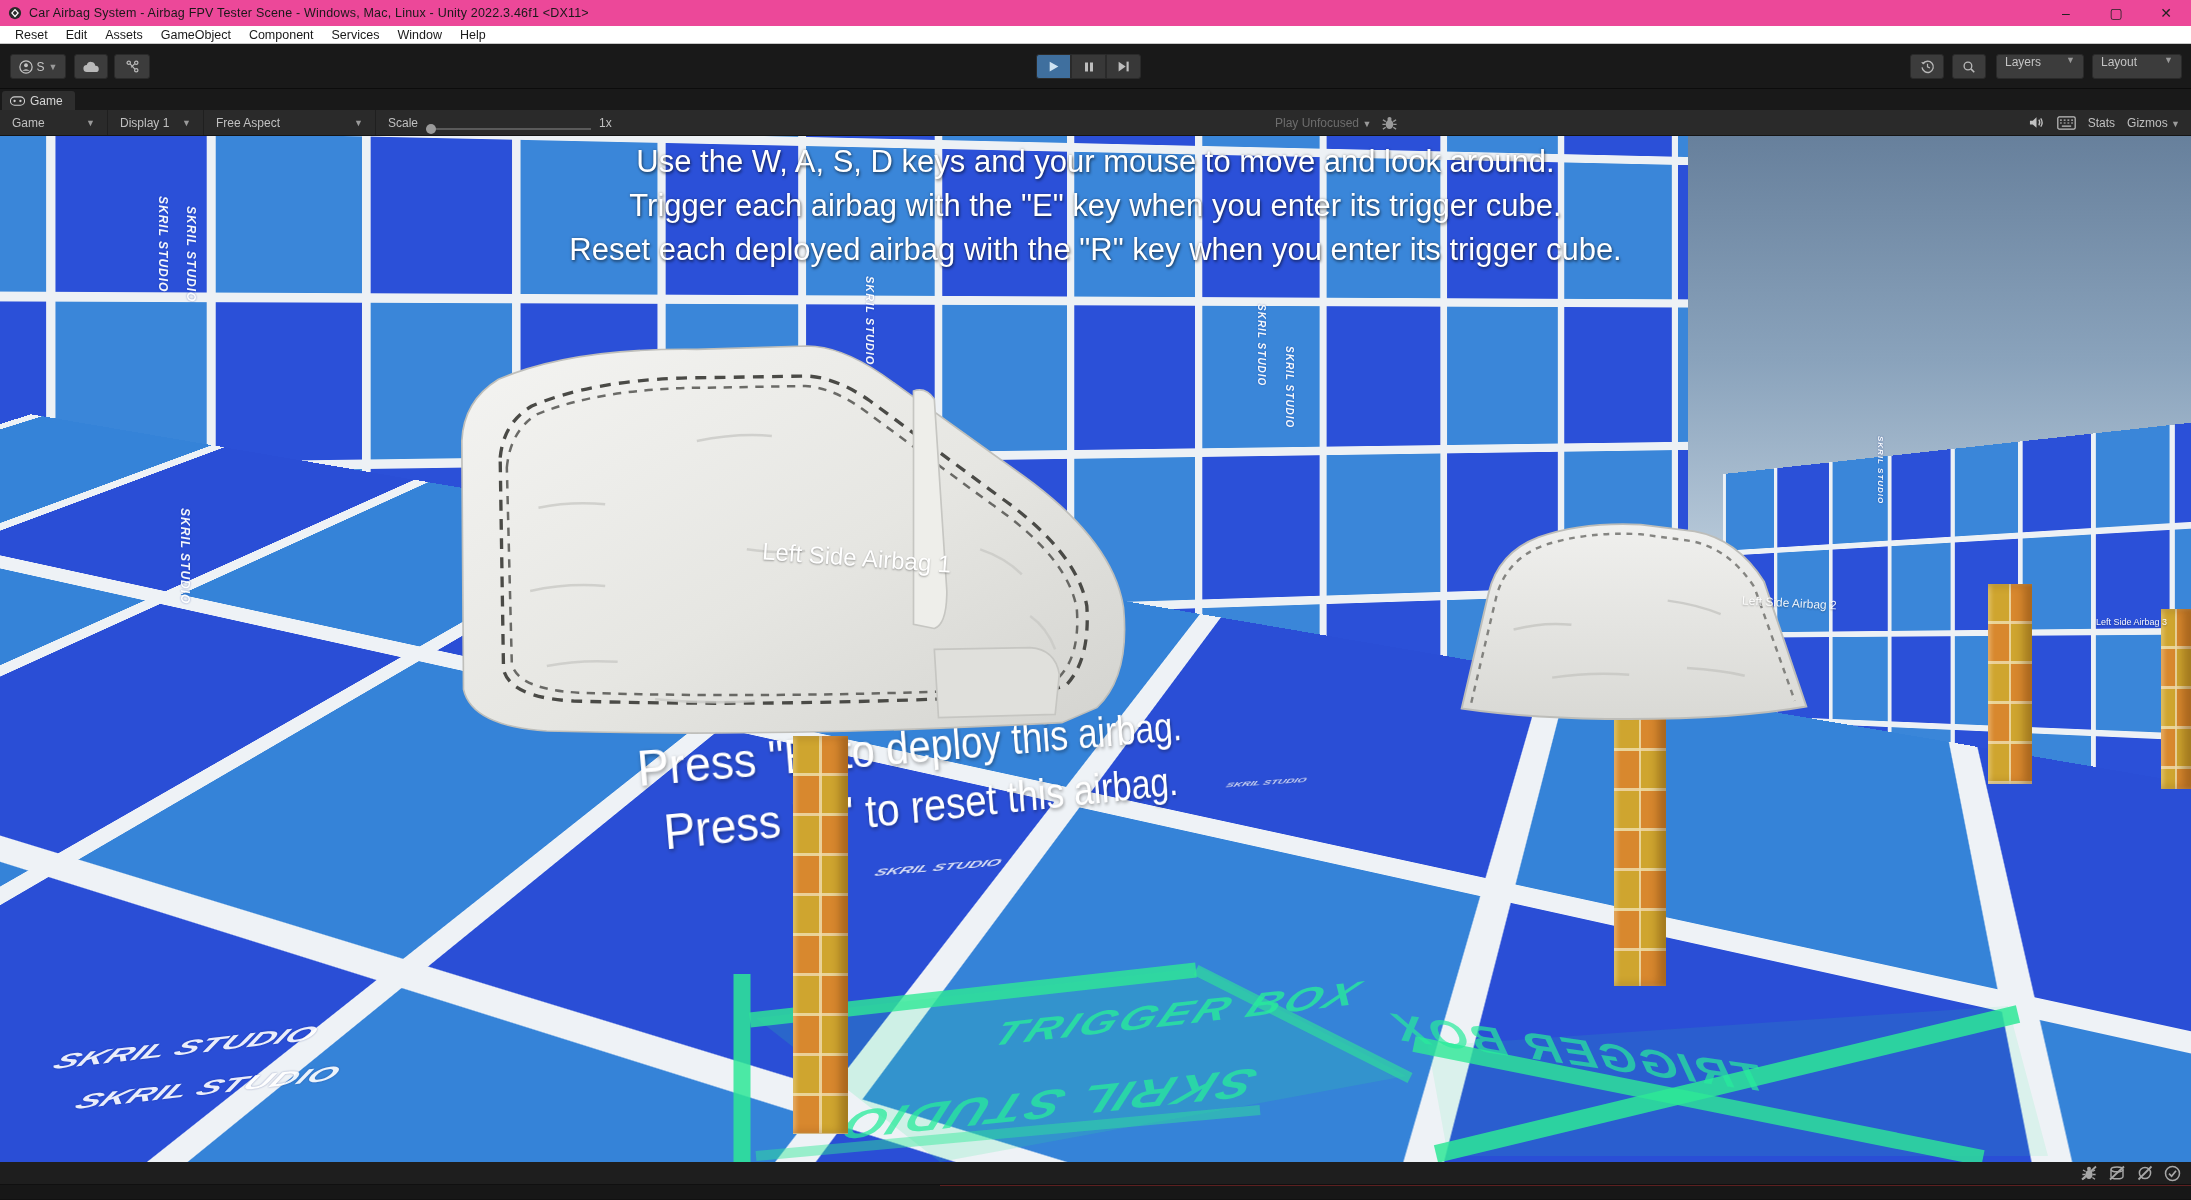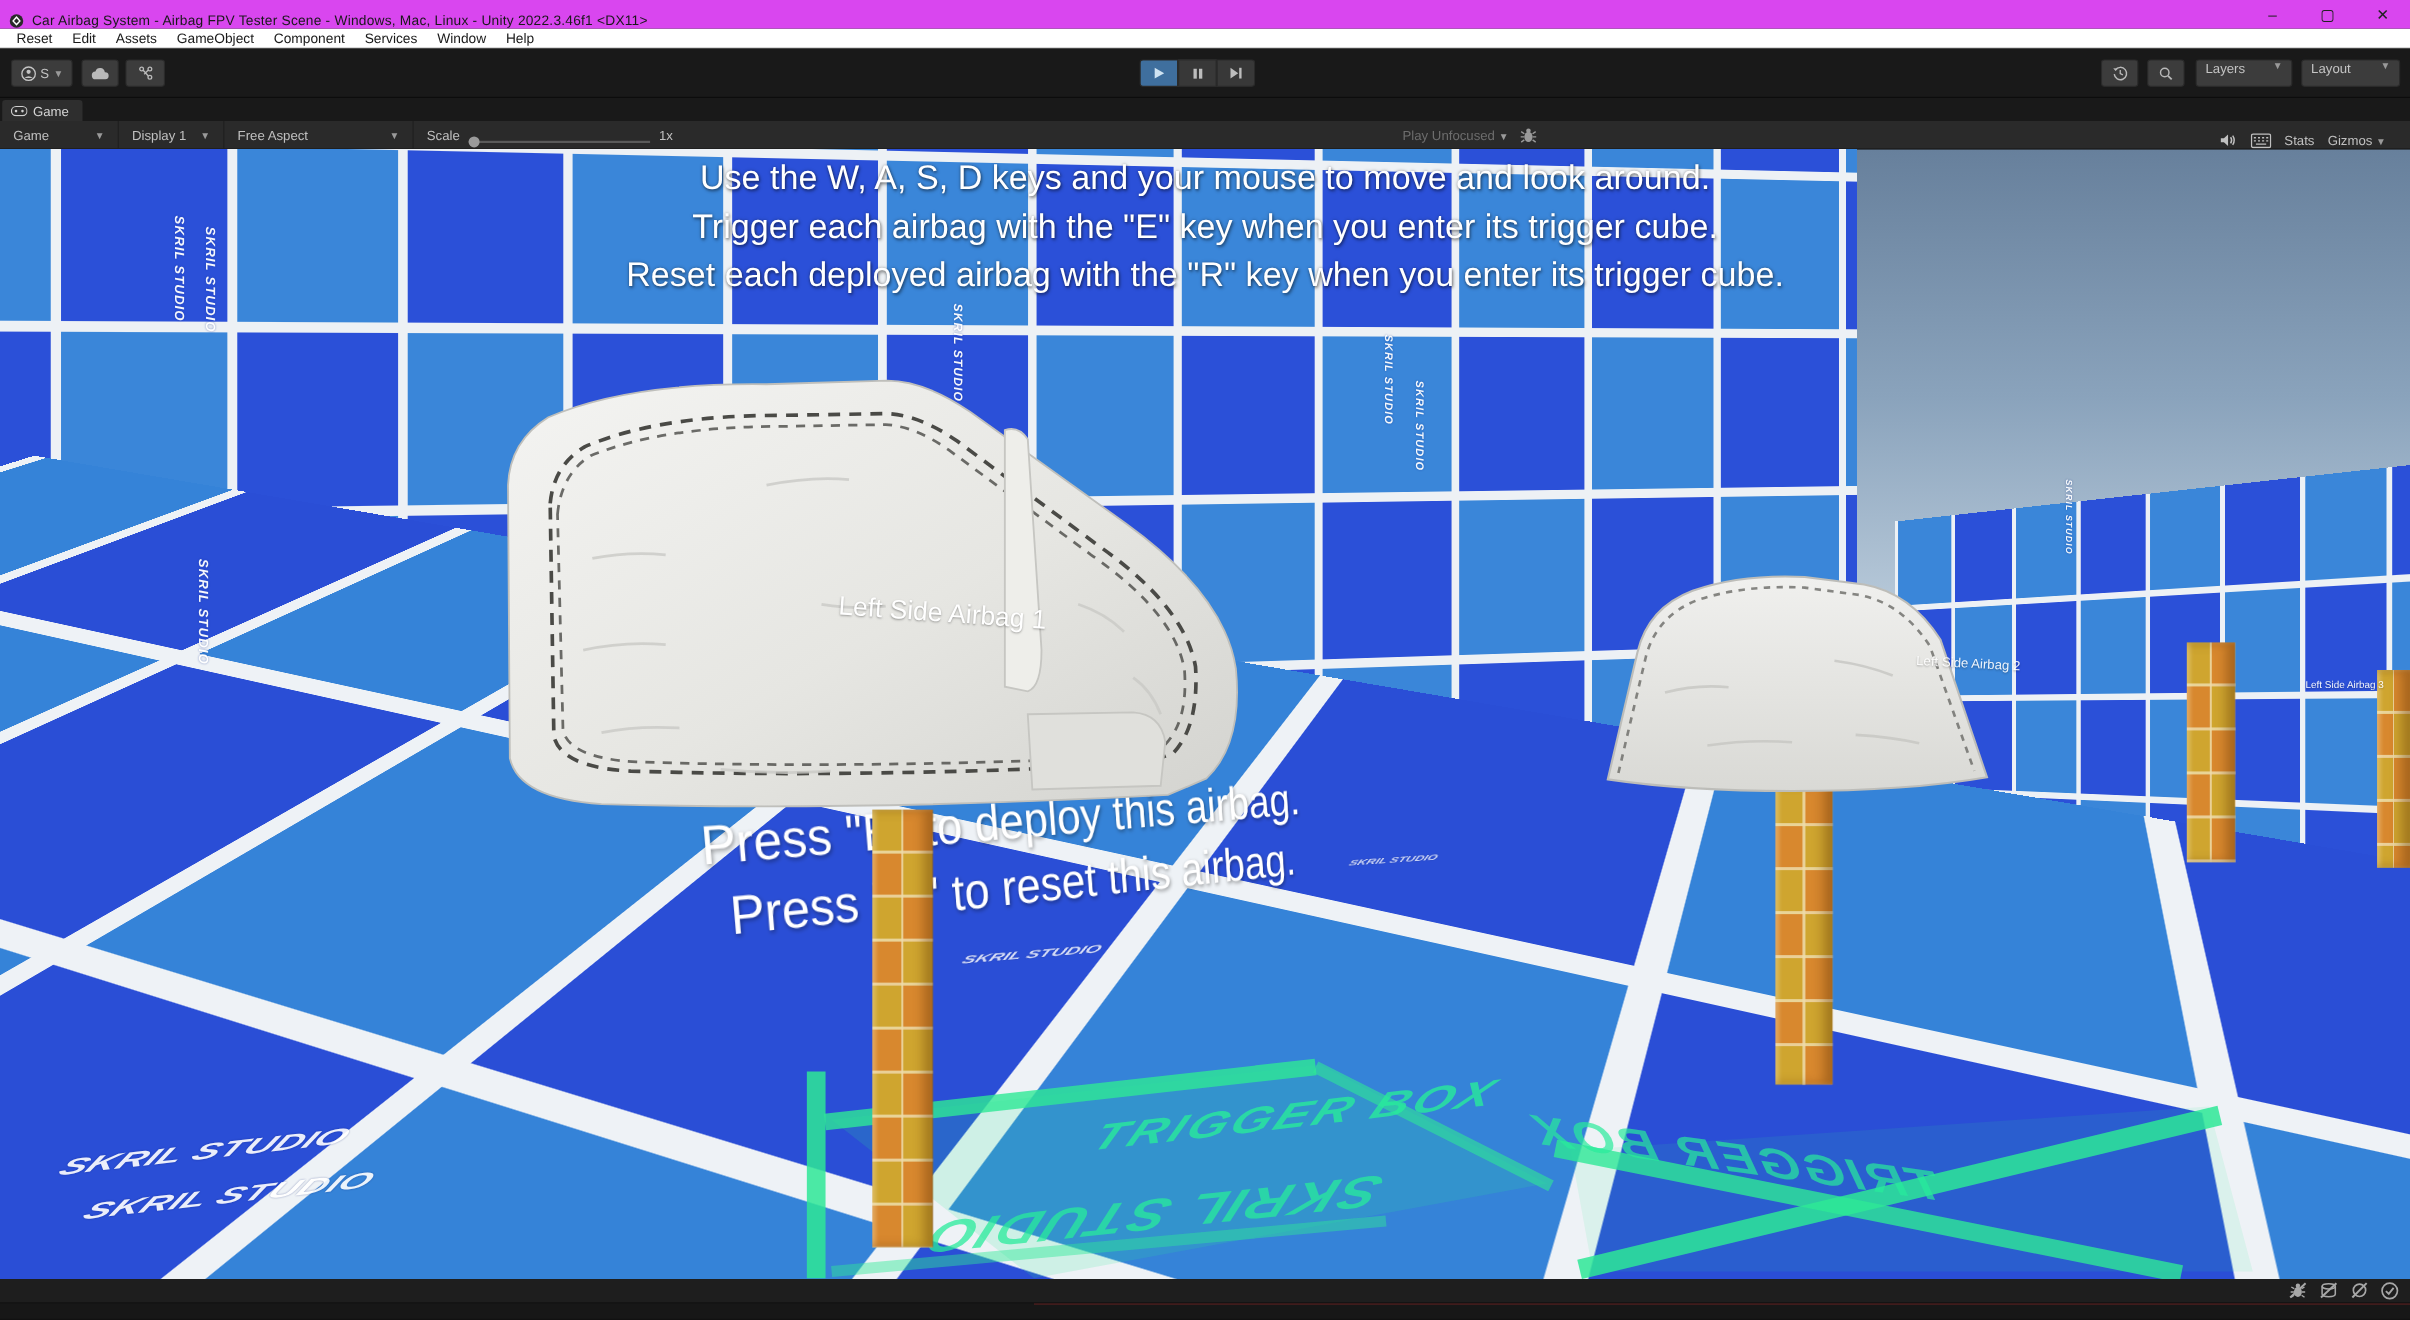--- a/index.html
+++ b/index.html
@@ -1,20 +1,20 @@
 <!DOCTYPE html>
 <html><head>
 <meta charset="utf-8">
 <style>
   * { box-sizing: border-box; margin:0; padding:0; }
   html,body { width:2191px; height:1200px; overflow:hidden; background:#111;
     font-family:"Liberation Sans", sans-serif; -webkit-font-smoothing:antialiased; }
 
   
-  .titlebar { height:26px; background:#d946ef; color:#191919; display:flex; align-items:flex-end;
+  .titlebar { height:26px; background:#ec4899; color:#191919; display:flex; align-items:center;
     font-size:12.5px; padding-left:8px; position:relative; }
   .titlebar .ttext { margin-left:7px; letter-spacing:.2px; }
   .win-controls { position:absolute; right:0; top:0; height:26px; display:flex; }
   .win-btn { width:50px; height:26px; display:flex; align-items:center; justify-content:center;
     color:#222; font-size:14px; }
   .menubar { height:18px; background:#ffffff; color:#191919; display:flex; align-items:center;
     font-size:12.5px; gap:0; padding-left:6px; border-bottom:1px solid #c8c8c8; }
   .menubar span { padding:0 9px; cursor:default; }
 
   
@@ -38,21 +38,21 @@
   .gvbar { height:26px; background:#2a2a2a; border-bottom:1px solid #151515; position:relative;
     color:#c0c0c0; font-size:12px; }
   .gvleft { position:absolute; left:0; top:0; height:100%; display:flex; align-items:center; }
   .gvitem { display:flex; align-items:center; gap:8px; padding:0 12px; height:100%;
     border-right:1px solid #1f1f1f; }
   .scalewrap { display:flex; align-items:flex-end; gap:8px; padding:0 12px; }
   .track { width:165px; height:2px; background:#5a5a5a; position:relative; }
   .knob { position:absolute; left:0; top:-4px; width:10px; height:10px; border-radius:50%; background:#9a9a9a; }
   .gvcenter { position:absolute; left:1252px; top:0; height:100%; display:flex; align-items:center; gap:10px; }
   .disabled { color:#6d6d6d;margin-left:23px; }
-  .gvright { position:absolute; right:22px; top:0; height:100%; display:flex; align-items:flex-end; gap:12px; }
+  .gvright { position:absolute; right:11px; top:0; height:100%; display:flex; align-items:center; gap:12px; }
 
   
   .viewport { position:relative; width:2191px; height:1026px; overflow:hidden;
     background:linear-gradient(180deg,#67809c 0%,#8aa3bc 22%,#c2d2e0 45%,#e6edf3 60%,#eef3f7 100%); }
 
   .checker-wall { --light:#3a86d9; --dark:#2b50d8;
     background-image:
       repeating-linear-gradient(0deg,#edf1f5 0 10px,transparent 10px 175px),
       repeating-linear-gradient(90deg,#edf1f5 0 10px,transparent 10px 175px),
       repeating-conic-gradient(var(--dark) 0% 25%, var(--light) 0% 50%);

